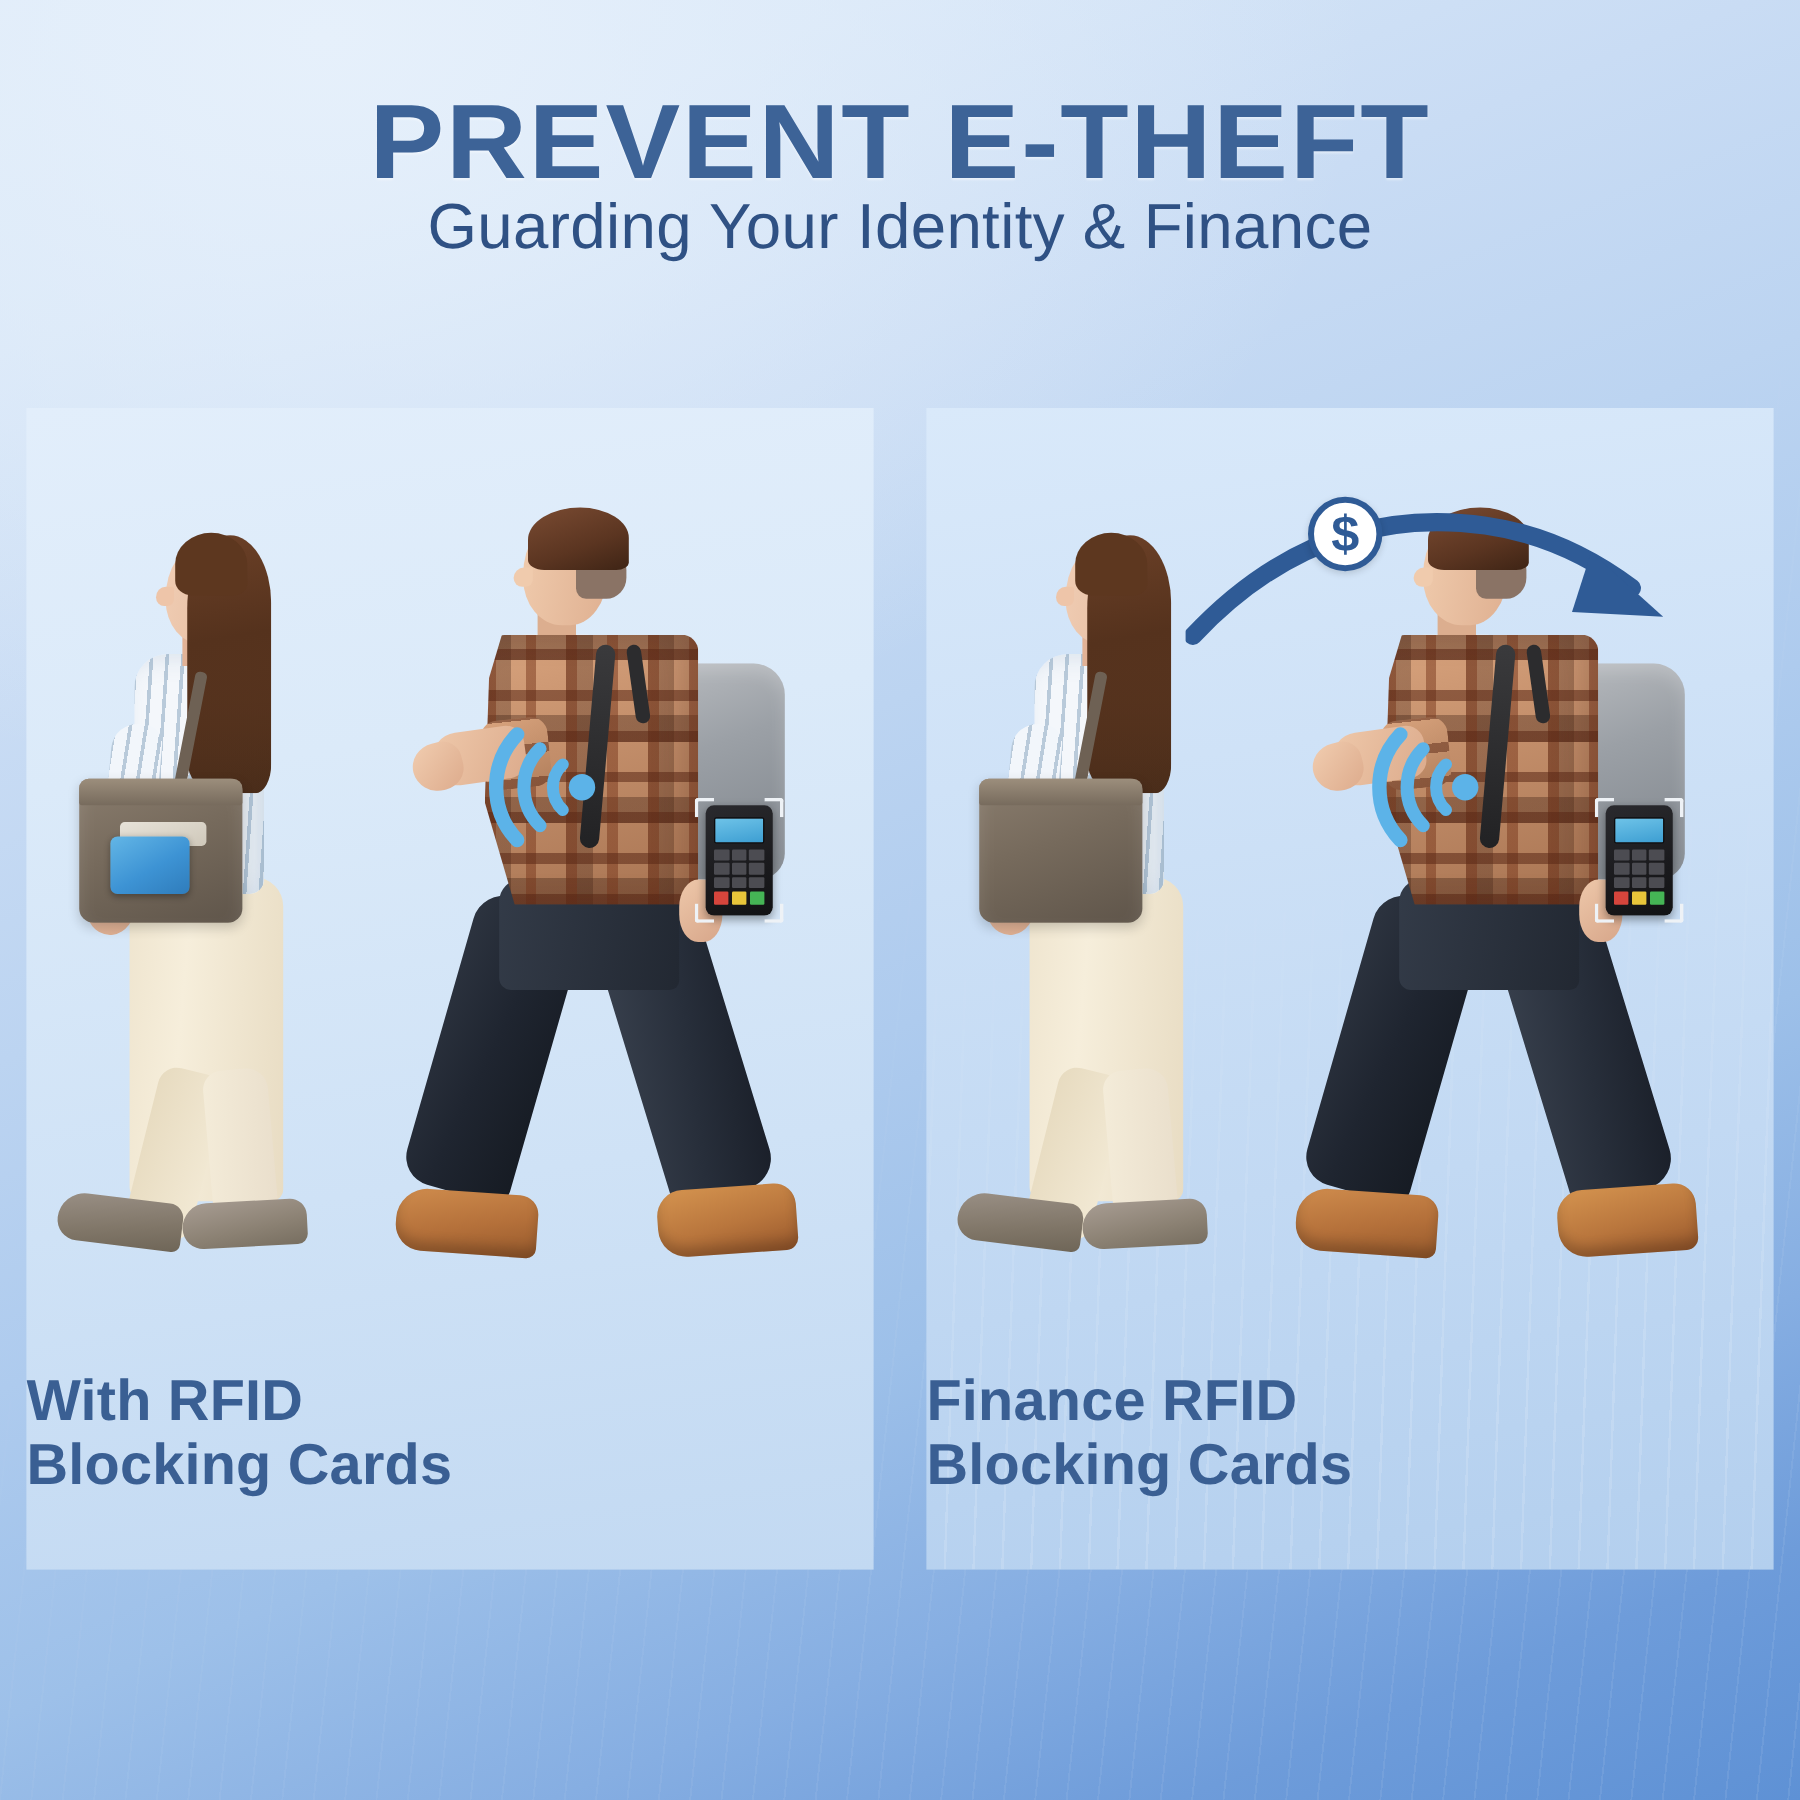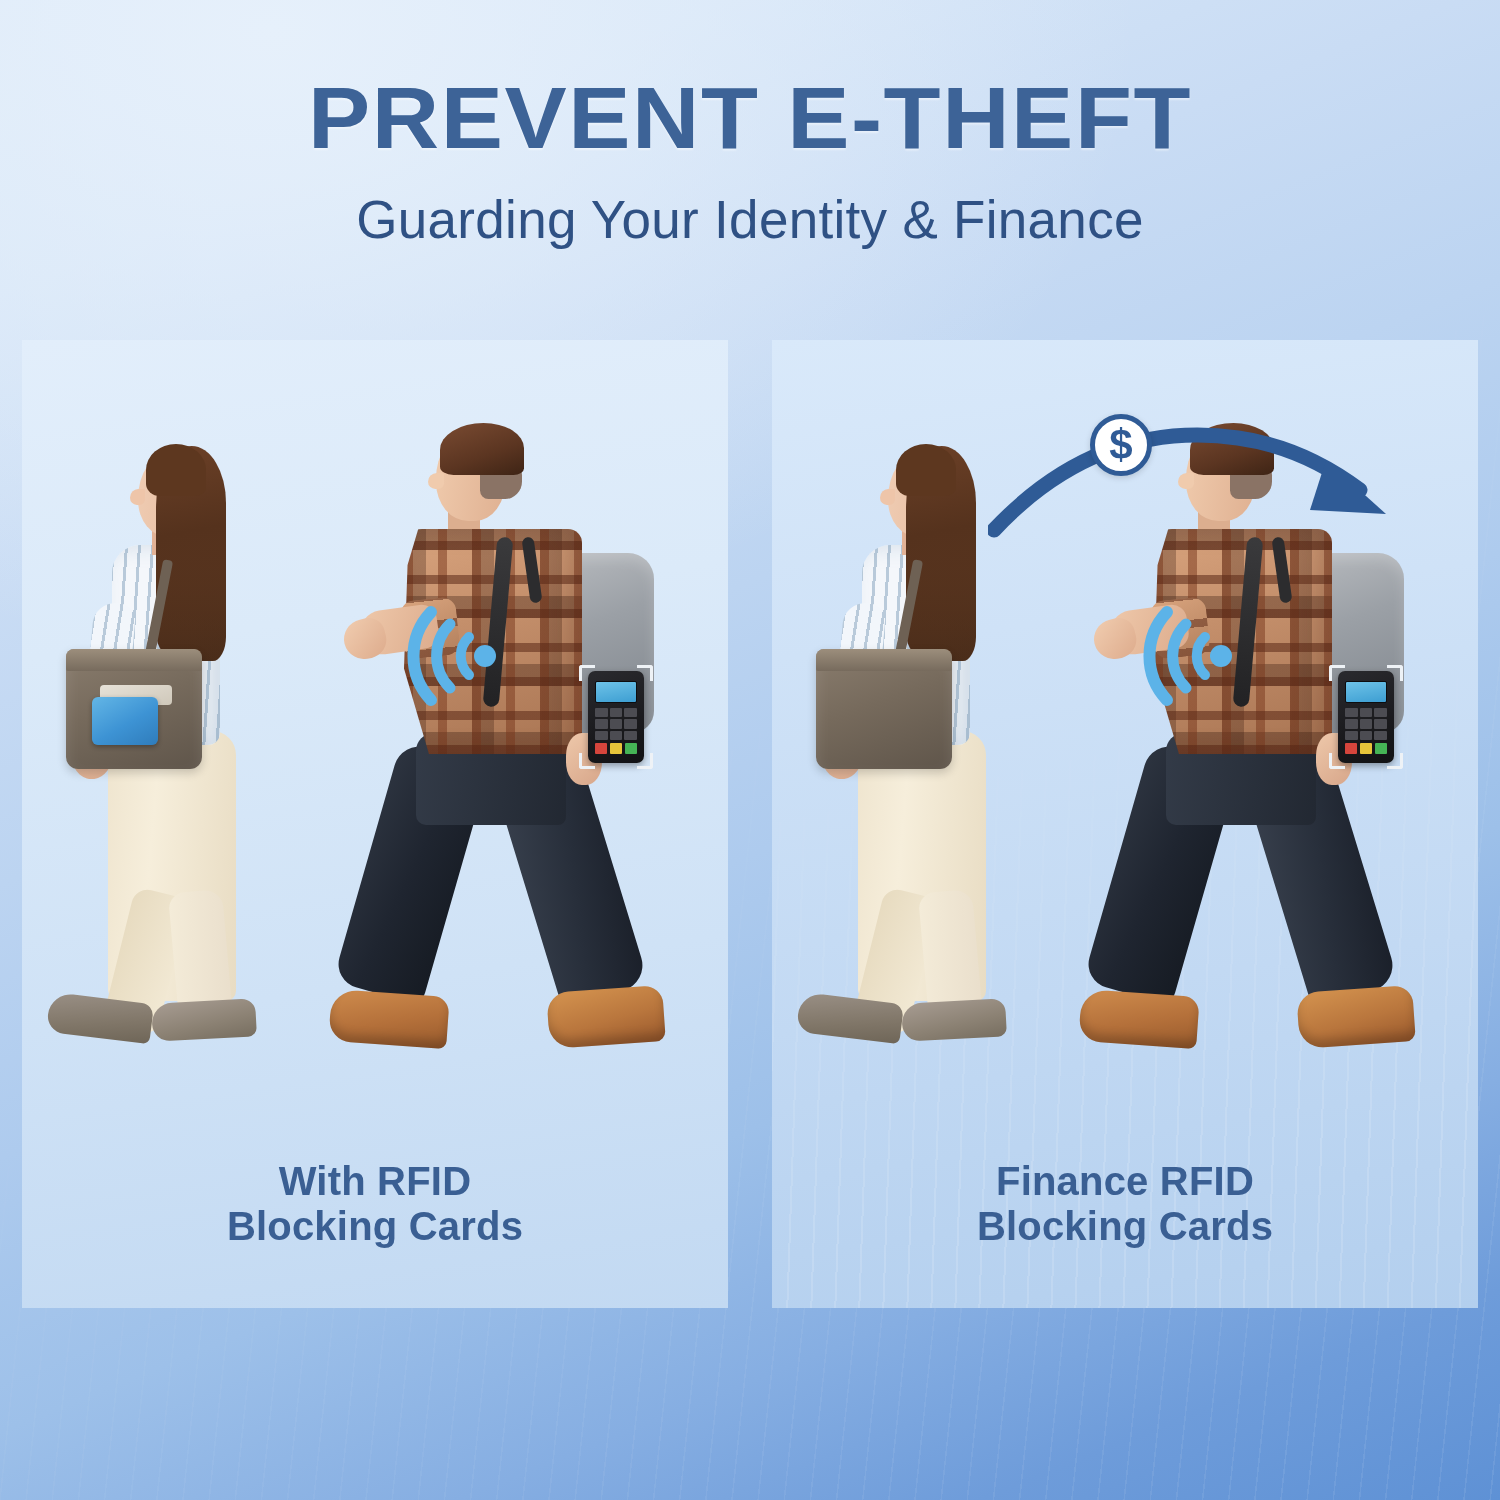--- a/index.html
+++ b/index.html
@@ -43,21 +43,20 @@
 
   
   #header { position:absolute; top:74px; left:0; width:1500px; text-align:center; }
   #title {
     font-size:88px; font-weight:bold; letter-spacing:1.5px;
     color:#3d6397; line-height:1.0;
     transform:scaleX(1.06); transform-origin:center;
     text-shadow:0 2px 2px rgba(255,255,255,.45);
   }
   #subtitle {
-    margin-top:30px;
     font-size:53px; font-weight:normal; letter-spacing:.3px;
     color:#2f5184; line-height:1.05;
   }
 
   
   .panel {
     position:absolute; top:340px; height:968px;
     overflow:hidden;
   }
   #panel-left  { left:22px;  width:706px; background:linear-gradient(172deg,#e2eefb 0%,#dbeaf9 30%,#cfe2f6 65%,#c2d9f2 100%); }
@@ -66,21 +65,21 @@
     position:absolute; inset:0;
     background-image:repeating-linear-gradient(92deg,
       rgba(255,255,255,0.16) 0px, rgba(255,255,255,0.16) 2px,
       rgba(255,255,255,0) 2px, rgba(255,255,255,0) 24px);
     -webkit-mask-image:linear-gradient(168deg, rgba(0,0,0,0) 38%, rgba(0,0,0,.9) 82%);
     mask-image:linear-gradient(168deg, rgba(0,0,0,0) 38%, rgba(0,0,0,.9) 82%);
   }
 
   .caption {
     position:absolute; left:0; width:100%; bottom:58px;
-    text-align:center; font-size:40px; font-weight:bold;
+    font-size:48px; font-weight:bold;
     color:#3a5f93; line-height:1.14; letter-spacing:.2px;
   }
 
   
   .scene { position:absolute; inset:0; }
 
   .figure { position:absolute; bottom:255px; }
 
   
   .woman { width:250px; height:600px; }

